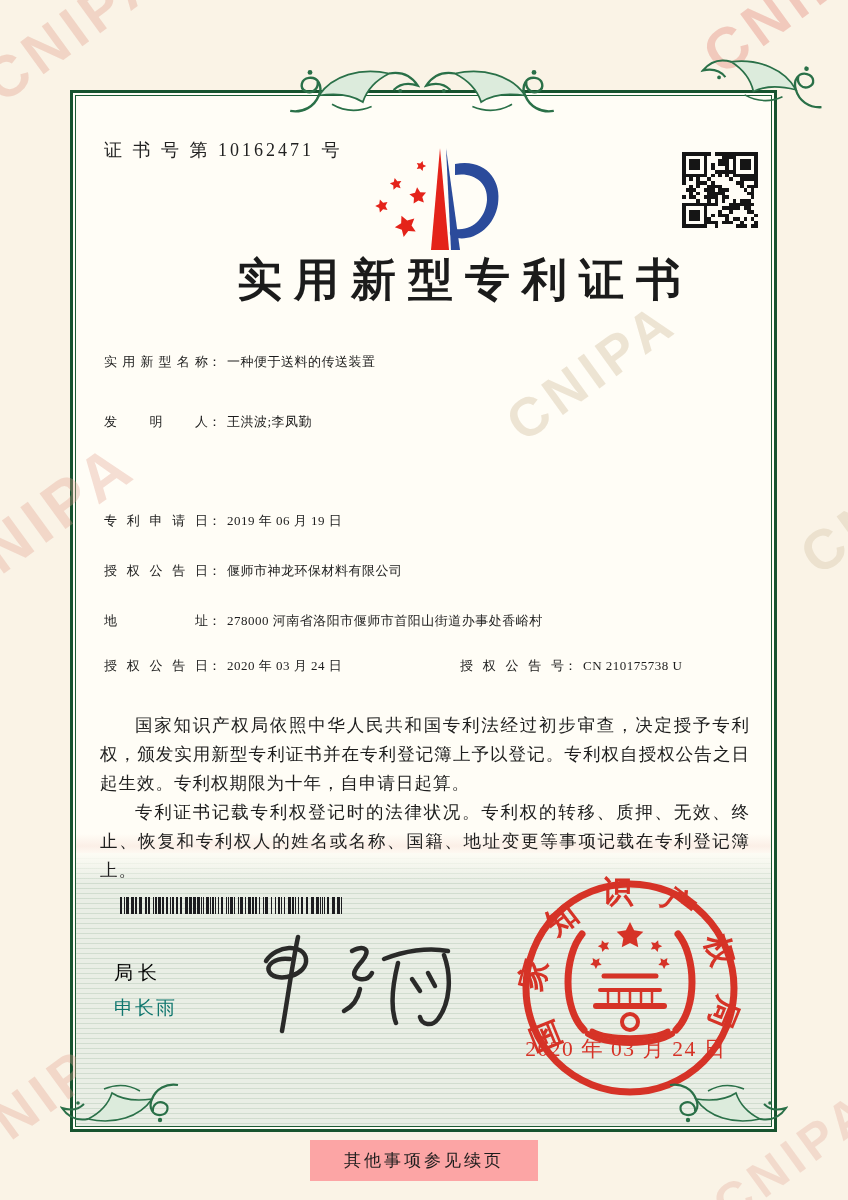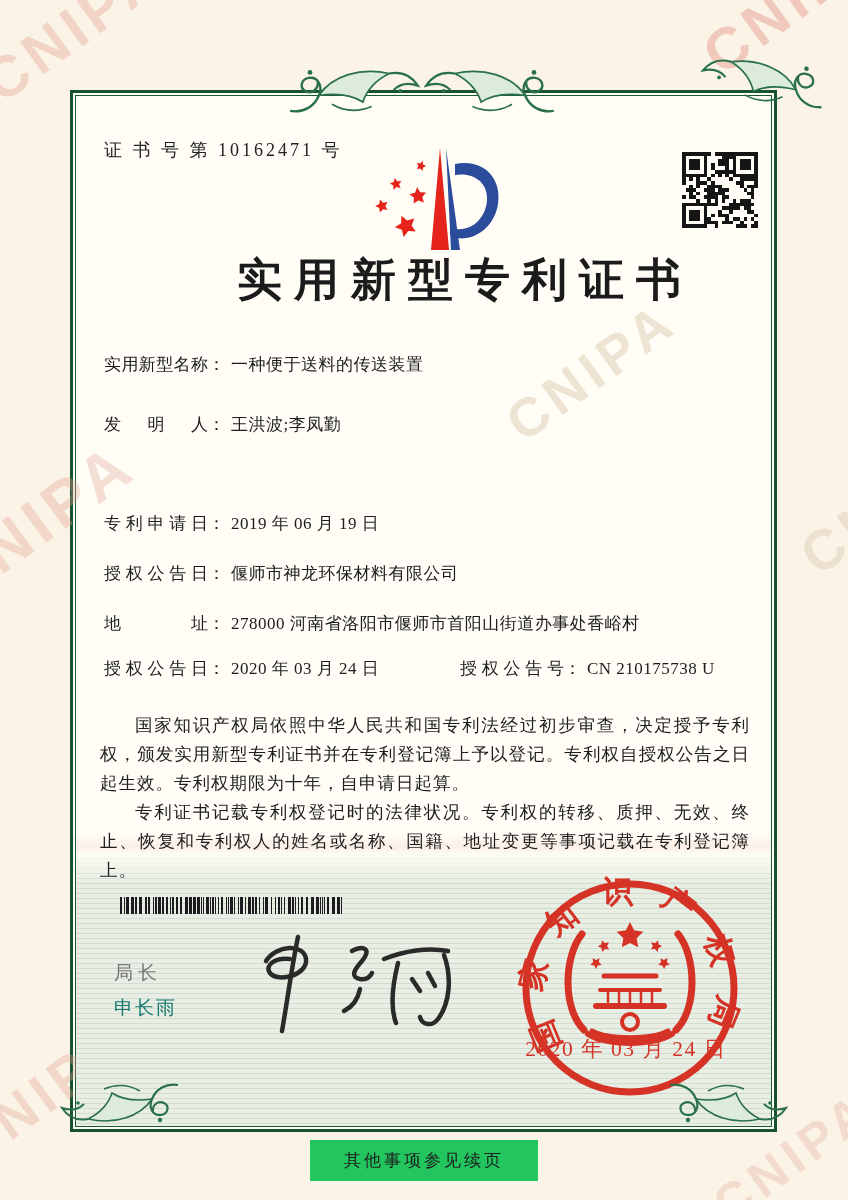--- a/index.html
+++ b/index.html
@@ -24,47 +24,47 @@
   .orn{position:absolute;z-index:5;pointer-events:none;}
 
   
   .content{position:absolute;inset:0;z-index:3;}
   .cert-no{position:absolute;left:104px;top:138px;font-size:18px;letter-spacing:3px;color:#222;font-family:Liberation Serif, serif;}
   .logo{position:absolute;left:352px;top:144px;}
   .qr{position:absolute;left:682px;top:152px;}
   .title{position:absolute;left:70px;top:250px;width:790px;text-align:center;
          font-size:45px;font-weight:700;letter-spacing:12px;color:#1b1b1b;}
 
-  .row{position:absolute;left:104px;font-size:17px;color:#1c1c1c;white-space:nowrap;}
+  .row{position:absolute;left:104px;font-size:13px;color:#1c1c1c;white-space:nowrap;}
   .flabel{display:inline-block;width:104px;text-align:justify;text-align-last:justify;vertical-align:top;}
   .fval{margin-left:6px;letter-spacing:.5px;}
   .pair2{position:absolute;left:356px;top:0;}
 
   .paras{position:absolute;left:100px;top:695px;width:650px;margin-top:16px;}
   .paras p{margin:0;font-size:17.5px;line-height:29px;text-indent:2em;
            letter-spacing:1px;color:#1d1d1d;text-align:justify;}
 
   
   .band{position:absolute;left:76px;top:853px;width:695px;height:273px;z-index:3;
         background:
           linear-gradient(180deg,#fdfcf4 0,rgba(253,252,244,0) 30px),
           repeating-linear-gradient(180deg, rgba(122,158,128,.22) 0 1px, rgba(122,158,128,0) 1px 5px),
           #e9eee5;}
   .pinkband{position:absolute;left:76px;top:834px;width:695px;height:22px;z-index:3;
         background:linear-gradient(180deg,rgba(244,213,202,0) 0,rgba(244,213,202,.35) 55%,rgba(244,213,202,0) 100%);}
   .barcode{position:absolute;left:120px;top:897px;z-index:4;}
-  .sig-title{position:absolute;left:114px;top:960px;z-index:4;font-size:19px;letter-spacing:5px;color:#737373;}
+  .sig-title{position:absolute;left:114px;top:960px;z-index:4;font-size:19px;letter-spacing:5px;color:#000000;}
   .sig-name{position:absolute;left:114px;top:995px;z-index:4;font-size:19px;letter-spacing:2px;color:#0f766e;}
   .signature{position:absolute;left:232px;top:925px;z-index:4;}
   .seal{position:absolute;left:508px;top:868px;z-index:5;mix-blend-mode:multiply;opacity:.95;}
   .page-info{position:absolute;left:70px;top:1144px;width:745px;z-index:6;text-align:center;
              font-size:16.5px;letter-spacing:2px;color:#222;}
 
   .footer-note{position:absolute;left:50%;top:1140px;transform:translateX(-50%);z-index:6;
-               background:#22c55e;padding:9px 34px;font-size:17px;letter-spacing:3px;color:#1d1d1d;white-space:nowrap;}
+               background:#fca5a5;padding:9px 34px;font-size:17px;letter-spacing:3px;color:#1d1d1d;white-space:nowrap;}
 </style>
 </head>
 <body>
 
 <div class="page">
 
   <svg width="0" height="0" style="position:absolute">
     <defs>
       <path id="st" d="M0,-10 L2.939,-4.045 L9.511,-3.09 L4.755,1.545 L5.878,8.09 L0,5 L-5.878,8.09 L-4.755,1.545 L-9.511,-3.09 L-2.939,-4.045 Z"></path>
       <g id="curl">

